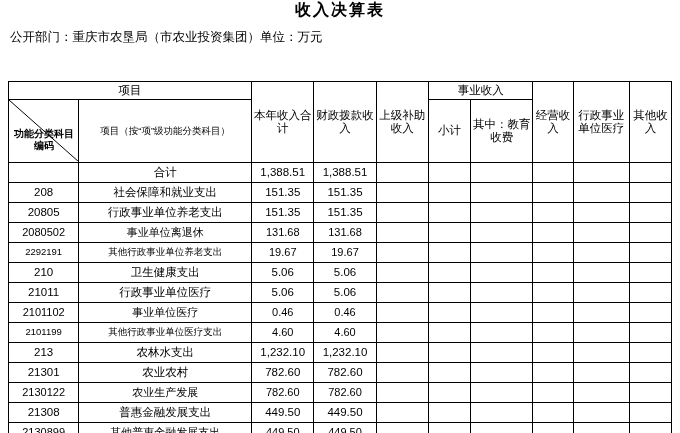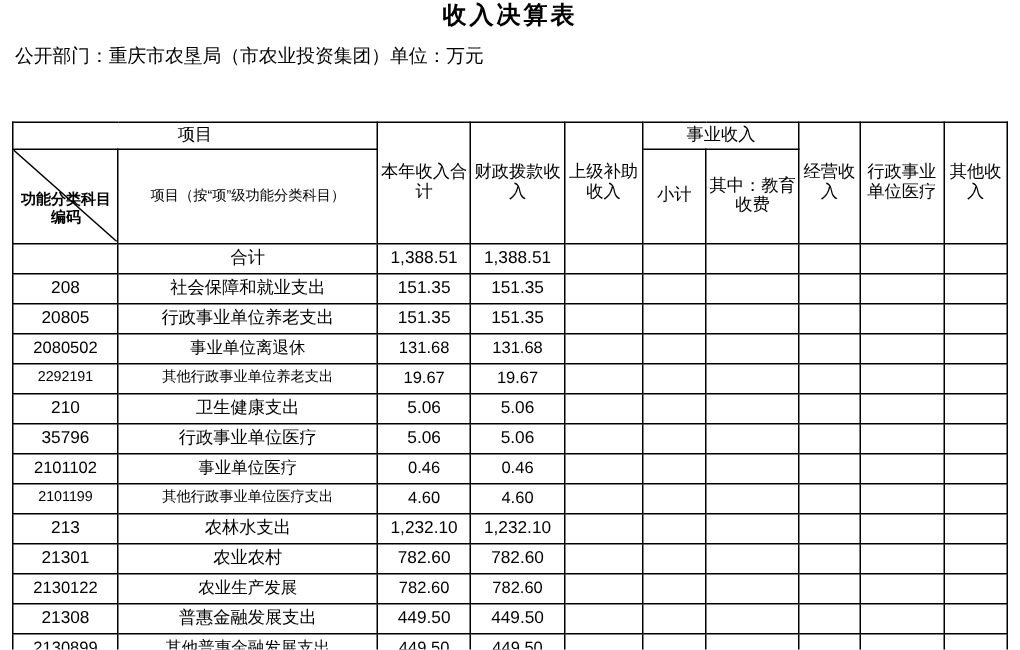--- a/index.html
+++ b/index.html
@@ -258,21 +258,21 @@
         <td class="num lv1">5.06</td>
         <td class="num"></td>
         <td class="num"></td>
         <td class="num"></td>
         <td class="num"></td>
         <td class="num"></td>
         <td class="num"></td>
       </tr>
 
       <tr class="row">
-        <td class="code lv2">35796</td>
+        <td class="code lv2">21011</td>
         <td class="name lv2 indent2">行政事业单位医疗</td>
         <td class="num lv2">5.06</td>
         <td class="num lv2">5.06</td>
         <td class="num"></td>
         <td class="num"></td>
         <td class="num"></td>
         <td class="num"></td>
         <td class="num"></td>
         <td class="num"></td>
       </tr>

